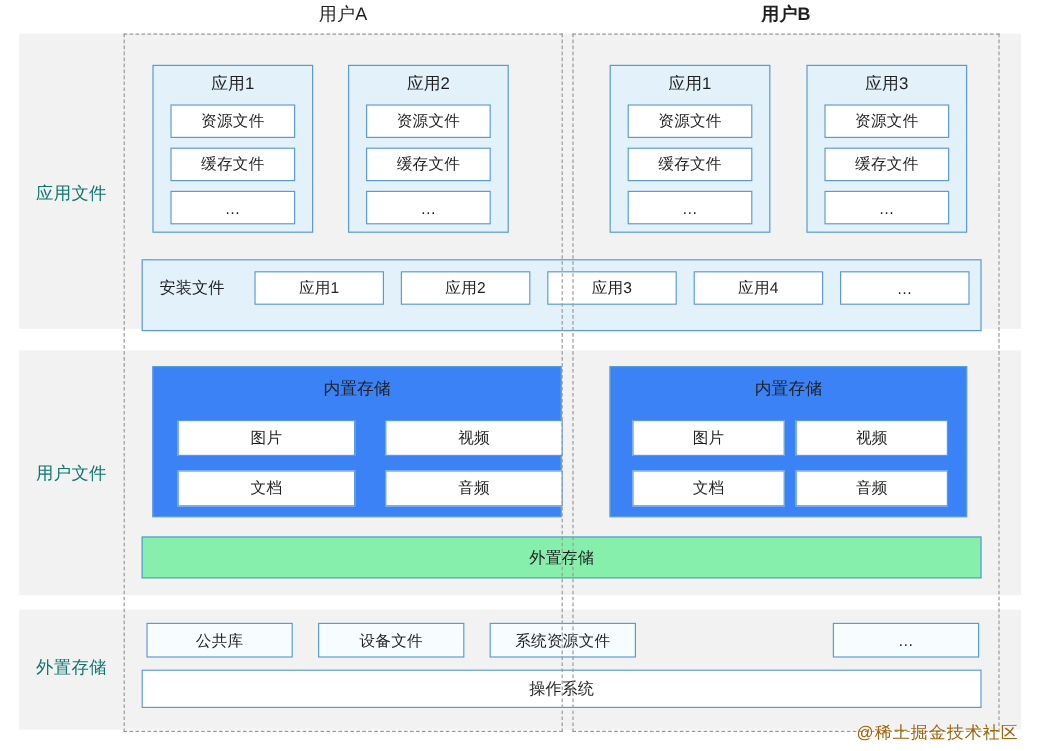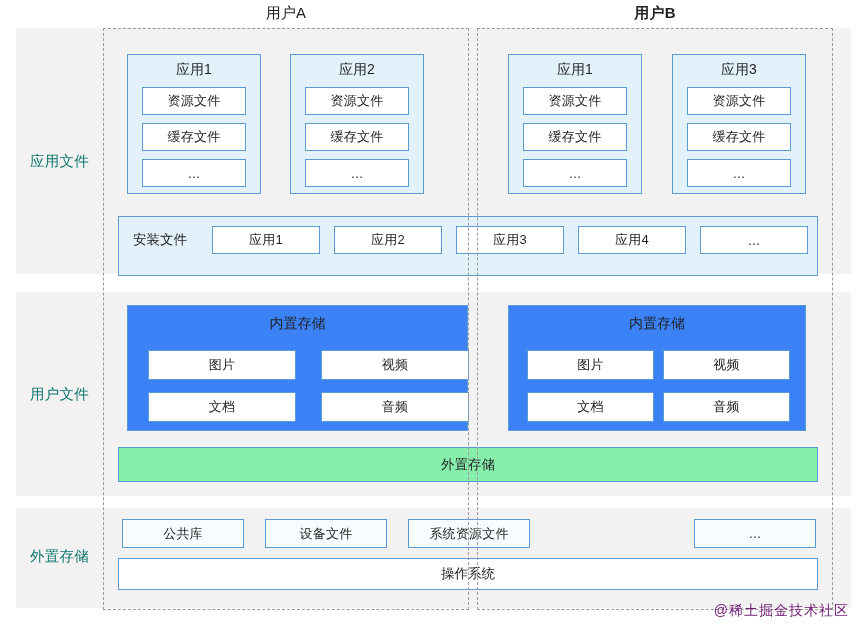--- a/index.html
+++ b/index.html
@@ -132,21 +132,21 @@
     font-size:13.5px;color:#1f1f1f;
   }
   #external-storage{top:447px;height:35px;background:#86efac;}
   #operating-system{top:558px;height:32px;background:#ffffff;}
 
   
   #watermark{
     position:absolute;
     right:18px;bottom:6px;
     font-size:14px;
-    color:#701a75;
+    color:#a16207;
     letter-spacing:1px;
     user-select:none;
   }
 </style>
 </head>
 <body>
 
 <div id="canvas">
 
   <div class="band" id="band-app"></div>

